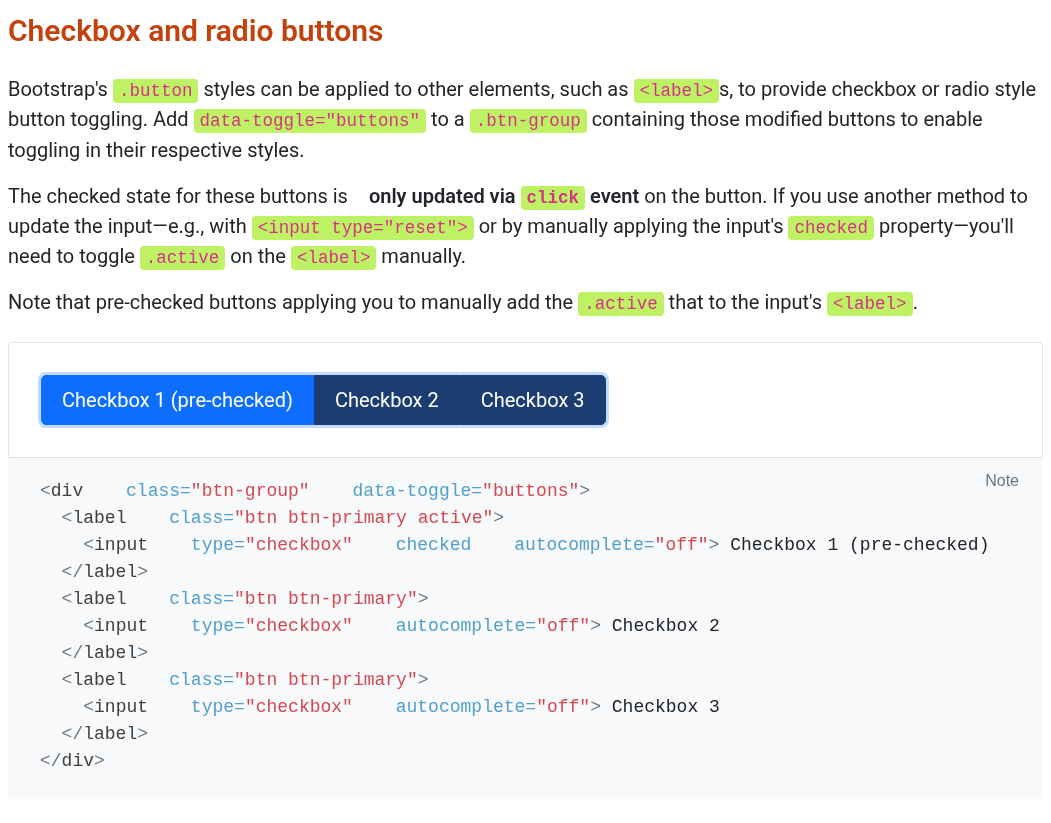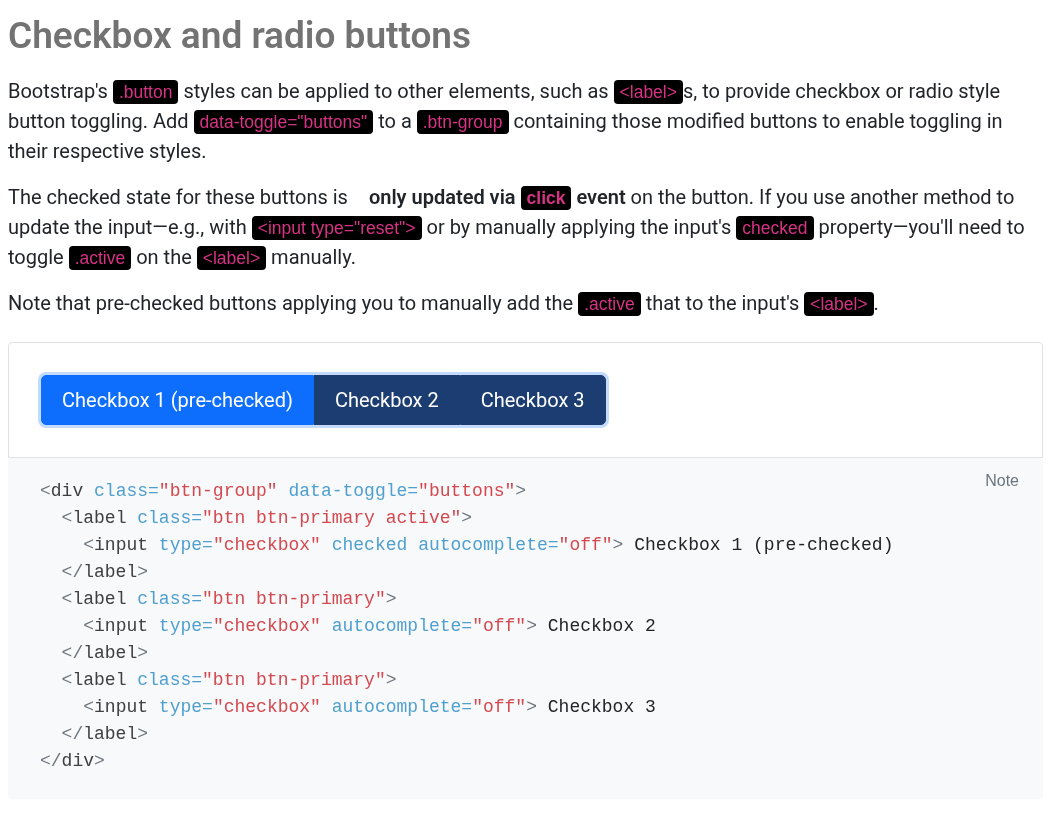--- a/index.html
+++ b/index.html
@@ -7,33 +7,33 @@
     font-family: "Segoe UI", -apple-system, BlinkMacSystemFont, Roboto, "Helvetica Neue", Arial, sans-serif;
     color: #212529;
     margin: 0;
     padding: 8px;
     font-size: 20px;
     line-height: 1.5;
     width: 1051px;
   }
   h2 {
     font-weight: 600;
-    font-size: 37px;
-    margin: 0 0 12px 0;
-    color: #737373;
+    font-size: 30px;
+    margin: 0 0 21px 0;
+    color: #c2410c;
   }
   p {
     margin: 0 0 16px 0;
     color: #212529;
   }
   code.inline {
-    font-family: Liberation Sans, sans-serif;
+    font-family: Liberation Mono, monospace;
     font-size: 0.875em;
     color: #d63384;
-    background-color: #000000;
+    background-color: #bef264;
     padding: 2px 6px;
     border-radius: 4px;
     white-space: nowrap;
   }
   strong { font-weight: 600; margin-left: 16px; }
   .example-box {
     border: 1px solid #dee2e6;
     border-radius: 4px 4px 0 0;
     padding: 32px;
     margin-top: 24px;
@@ -73,21 +73,21 @@
     right: 24px;
     font-family: "Segoe UI",sans-serif;
     font-size: 16px;
     color: #6c757d;
     background: none;
     border: none;
     cursor: pointer;
     padding: 0;
   }
   .nt { color:#404040; }   
-  .na { color:#4f9fcf; }   
+  .na { color:#4f9fcf;margin-left:32px; }   
   .s  { color:#d44950; }   
   .p  { color:#6c757d; }   
 </style>
 </head>
 <body>
 
 <h2>Checkbox and radio buttons</h2>
 
 <p>
   <span>Bootstrap's </span><code class="inline">.button</code><span> styles can be applied to other elements, such as </span><code class="inline">&lt;label&gt;</code><span>s, to provide checkbox or radio style button toggling. Add </span><code class="inline">data-toggle="buttons"</code><span> to a </span><code class="inline">.btn-group</code><span> containing those modified buttons to enable toggling in their respective styles.</span>

